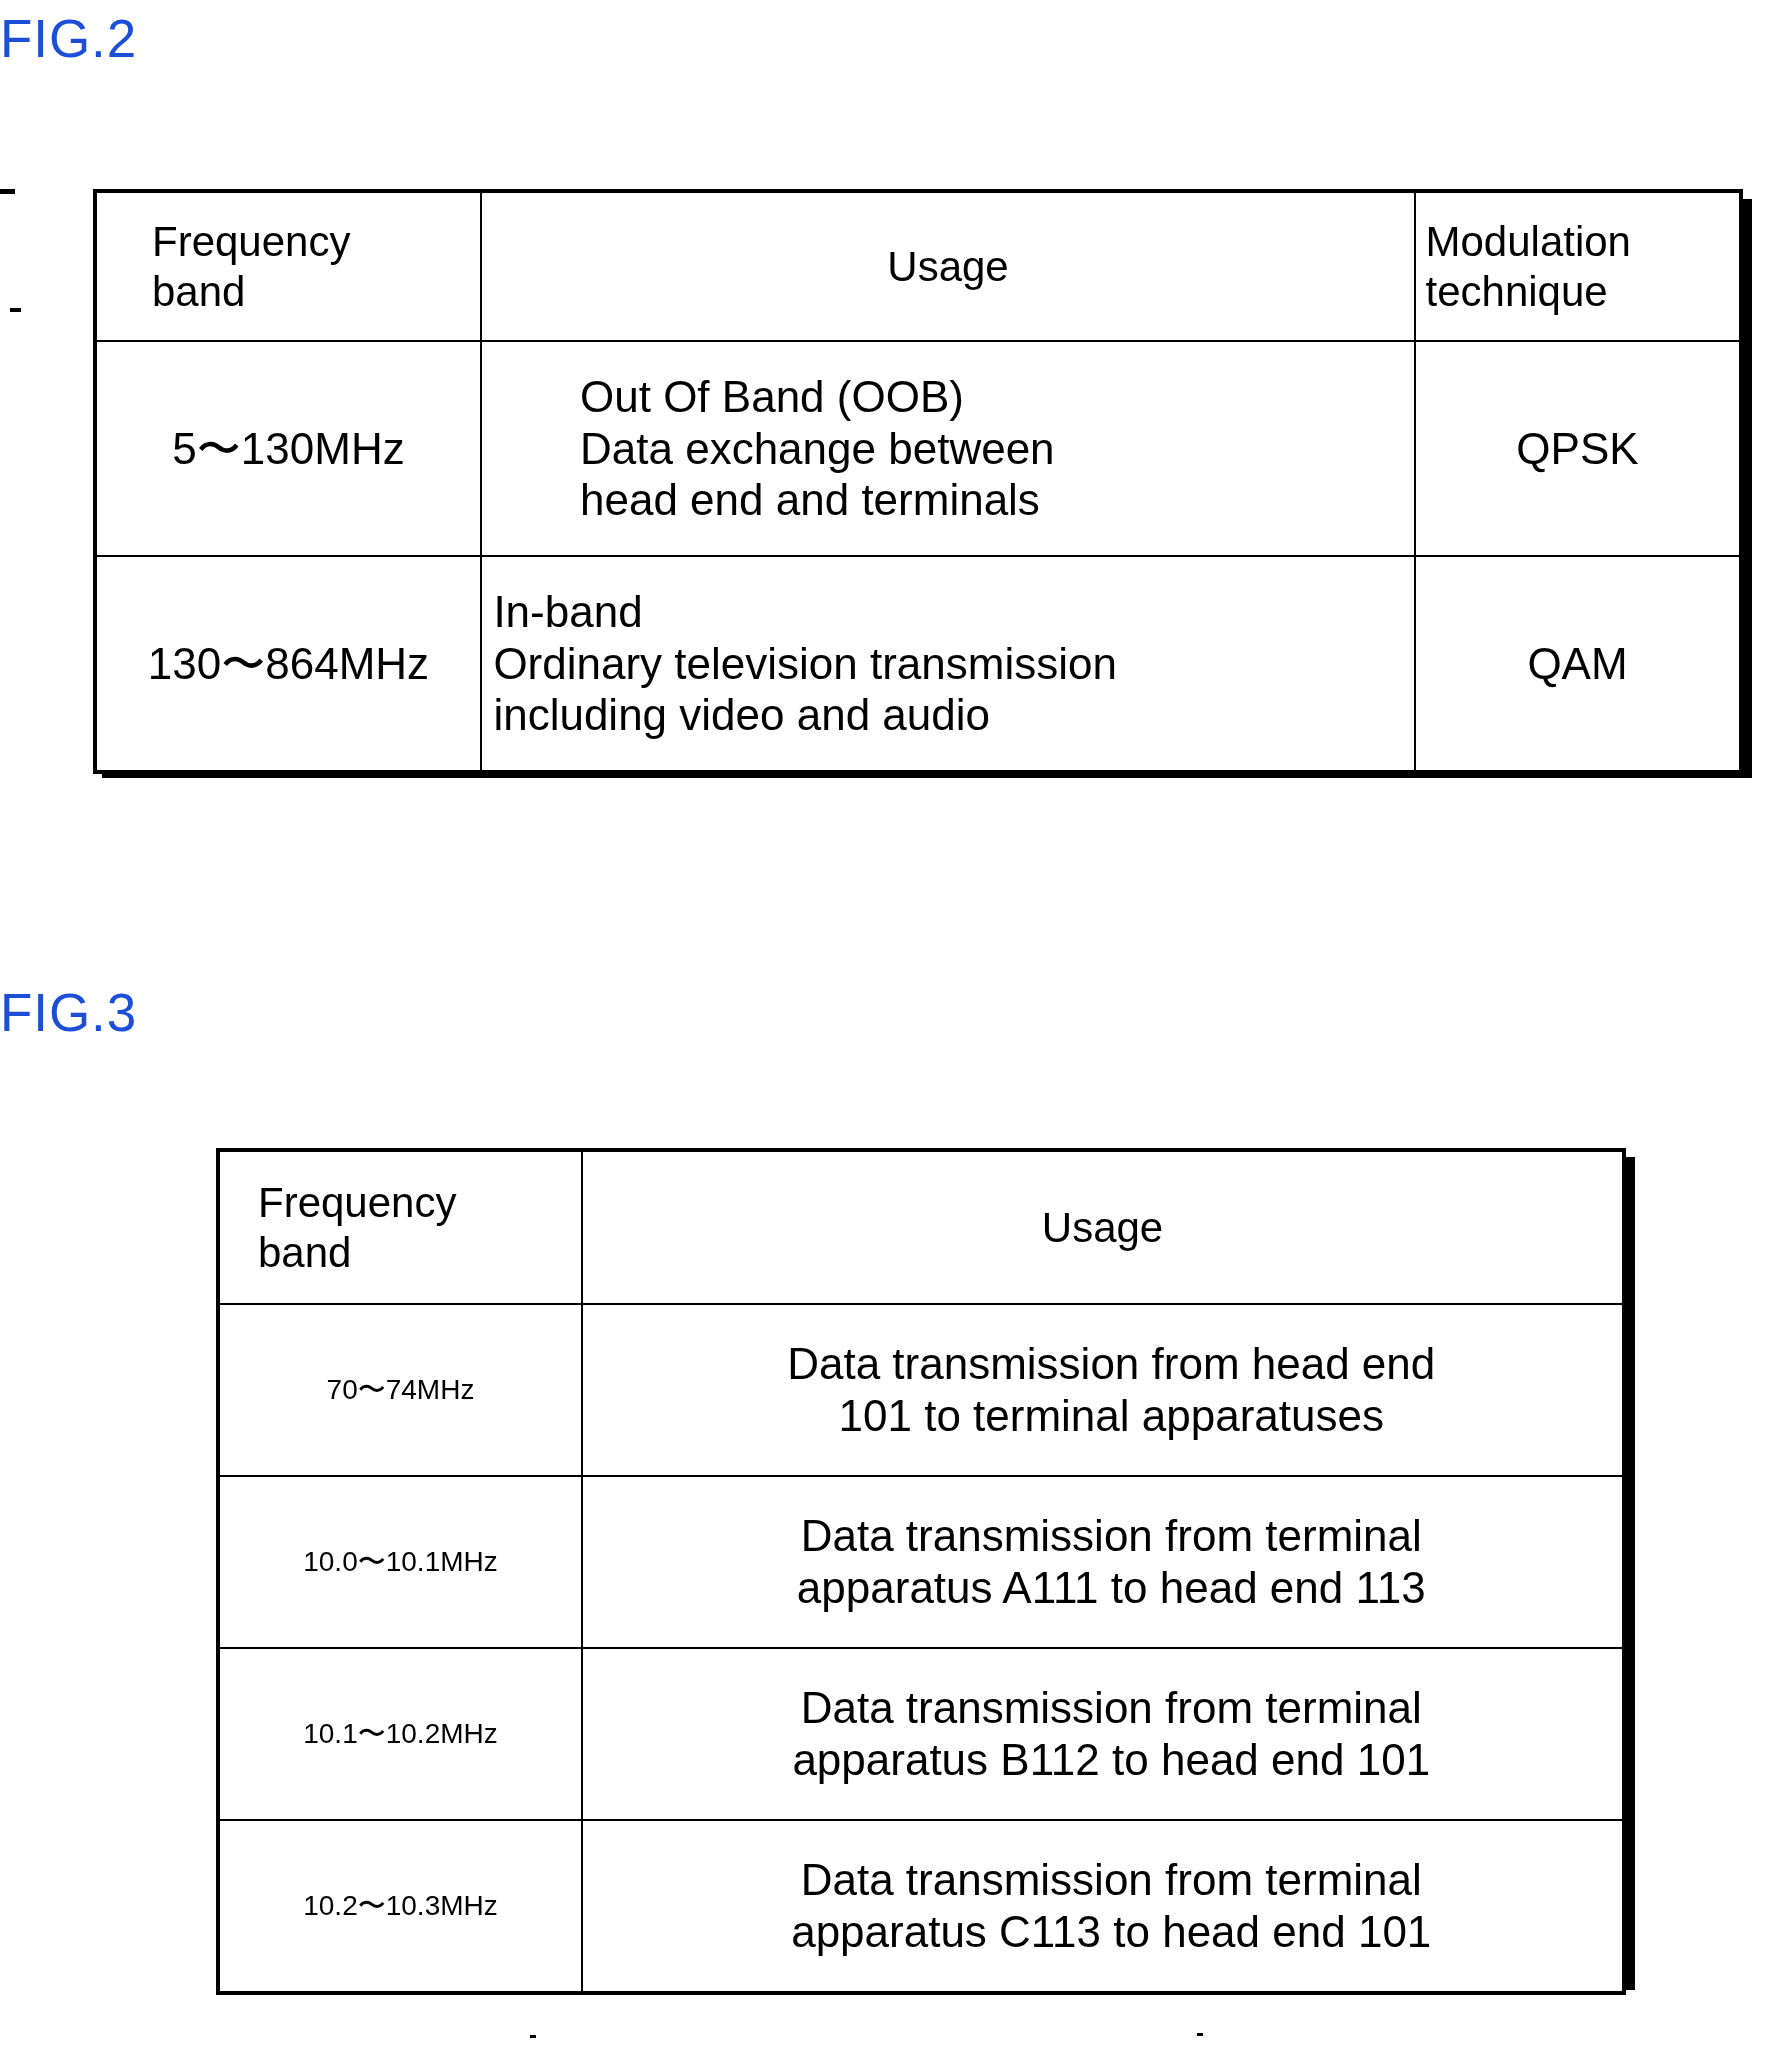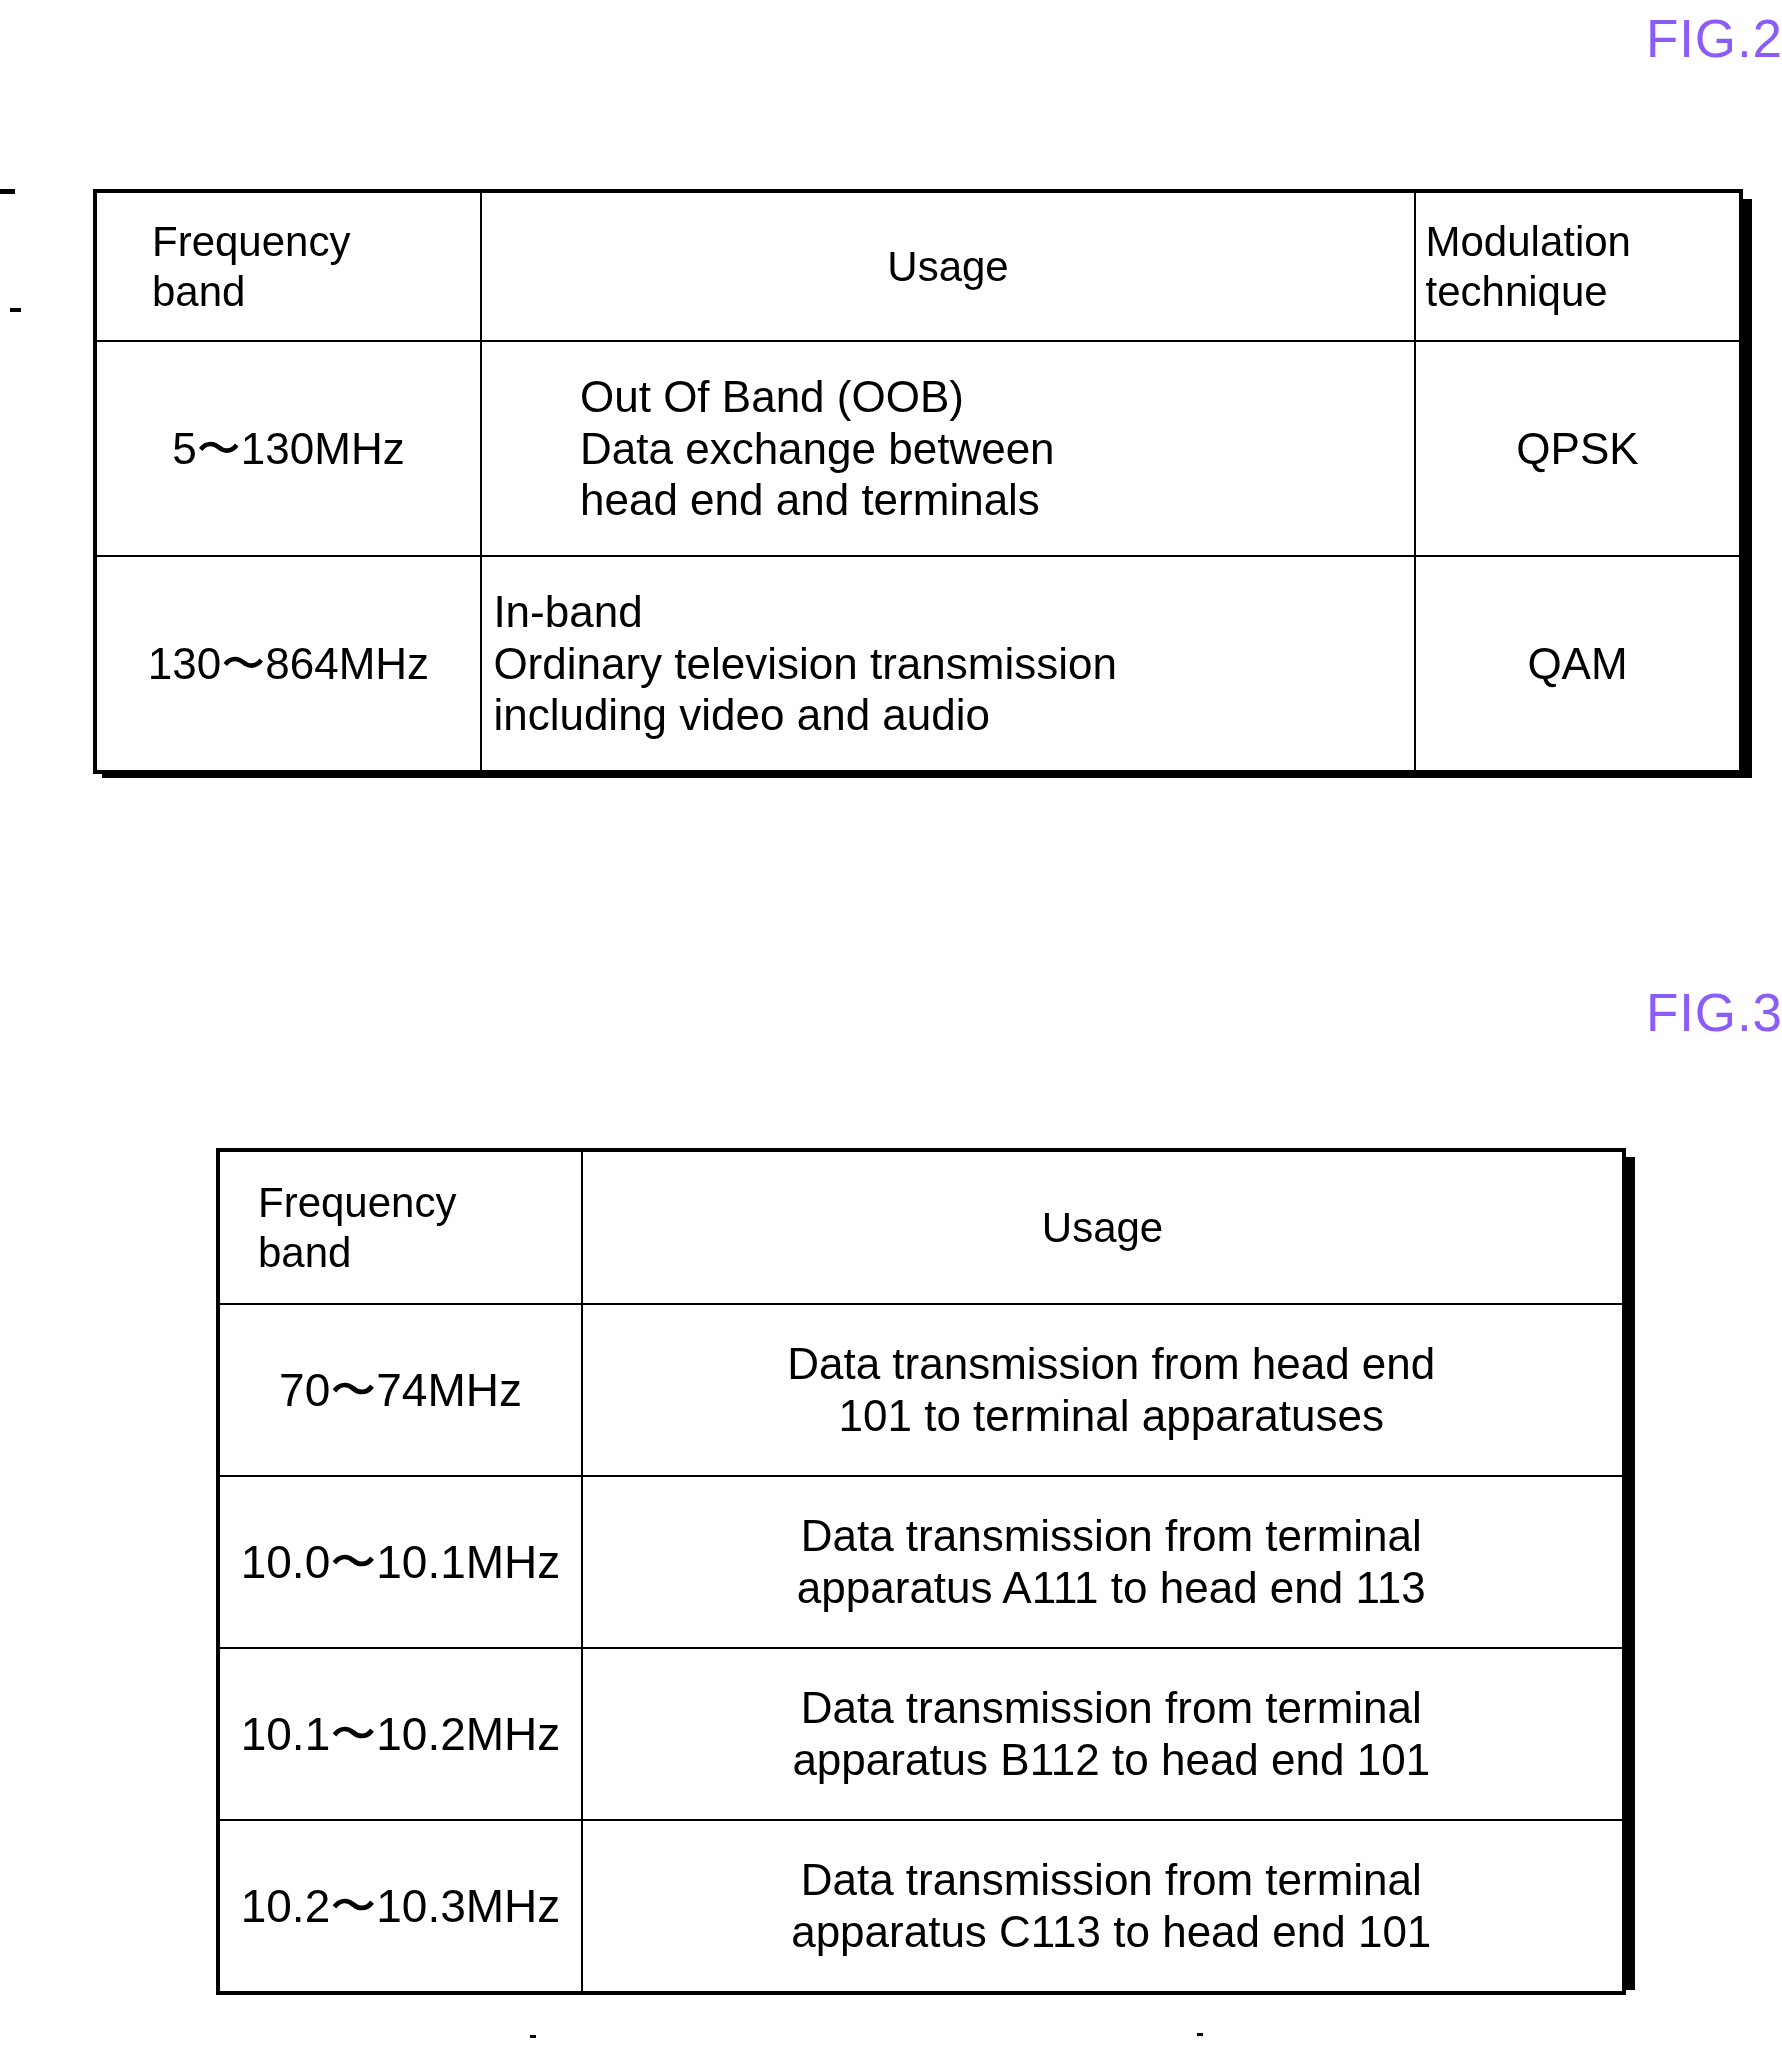--- a/index.html
+++ b/index.html
@@ -13,25 +13,25 @@
     position: relative;
     font-family: "DejaVu Sans", sans-serif;
     color: #000000;
     overflow: hidden;
   }
 
   
   .fig-title {
     position: absolute;
     width: 100%;
-    text-align: right;
+    text-align: left;
     font-size: 53px;
     letter-spacing: 0.9px;
     font-family: "Liberation Sans", sans-serif;
-    color: #8b5cf6;
+    color: #1d4ed8;
   }
   #fig2-title { top: 7.6px; left: 0; }
   #fig3-title { top: 970px; left: 0; margin-top: 12px; }
 
   
   .margin-tick {
     position: absolute;
     background: #000;
     height: 4.7px;
     width: 15px;
@@ -144,21 +144,21 @@
   #fig3-table .h-band .cell-inner {
     font-size: 42px;
     text-align: left;
     padding-left: 38px;
   }
   #fig3-table .h-usage .cell-inner {
     font-size: 42px;
     text-align: center;
   }
   #fig3-table .c-band .cell-inner {
-    font-size: 46px;
+    font-size: 28px;
     text-align: center;
   }
   #fig3-table .c-usage .cell-inner {
     font-size: 44px;
     text-align: center;
     padding-left: 27px;
   }
   #fig3-table .row-head td { height: 151px; }
   #fig3-table .row-data td { height: 170px; }
 

